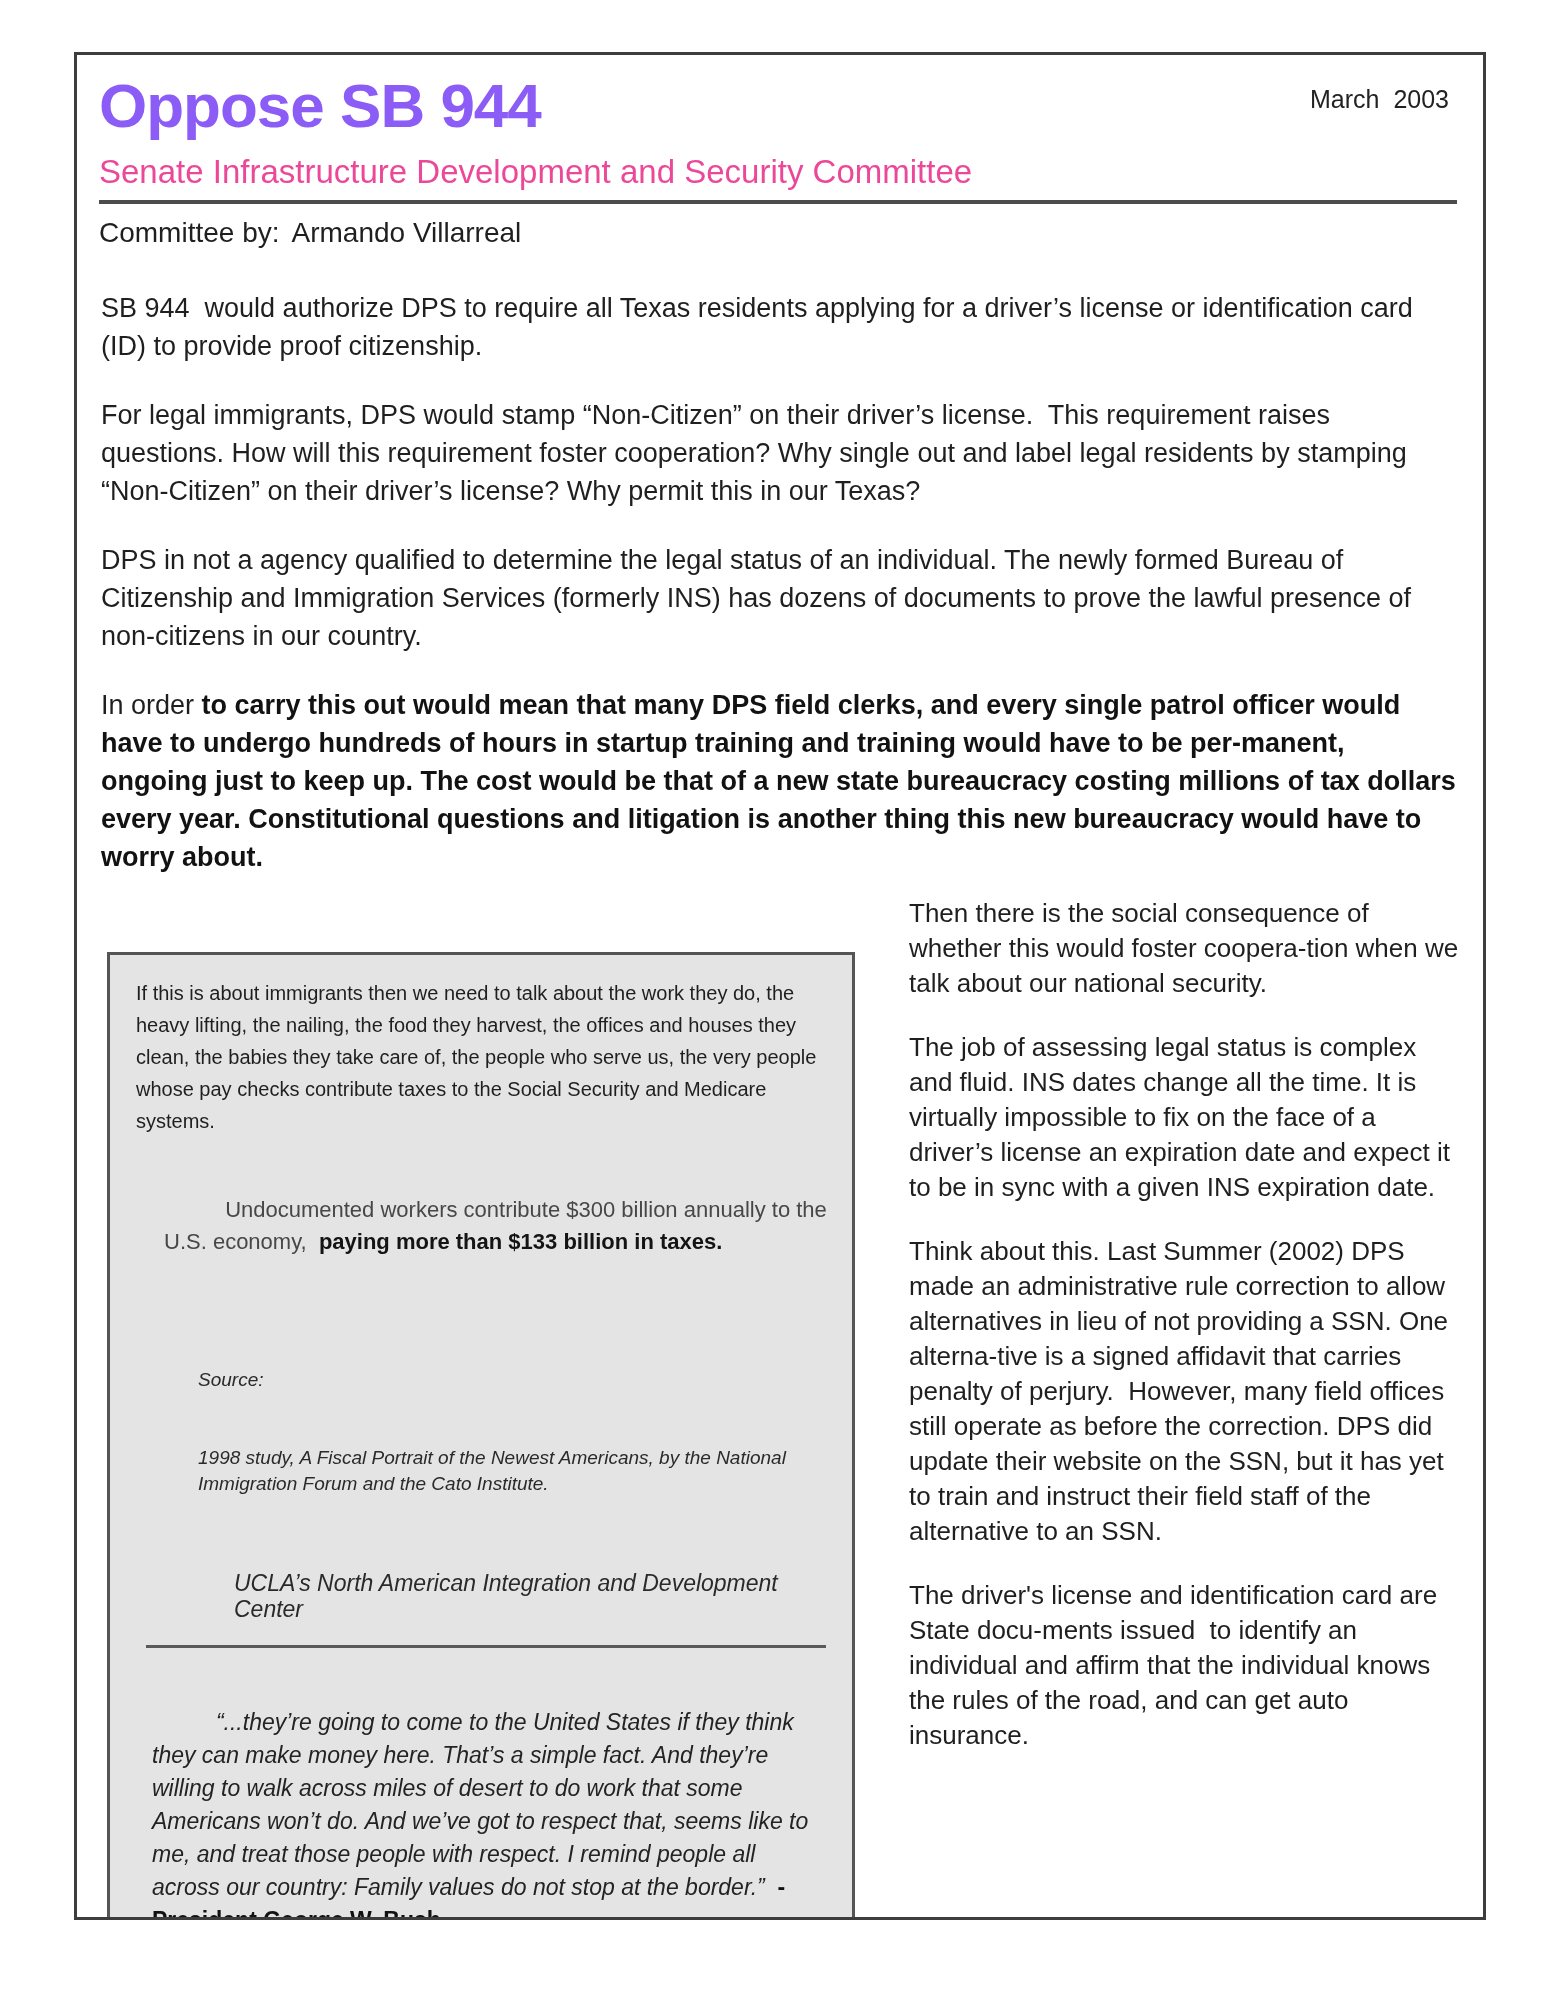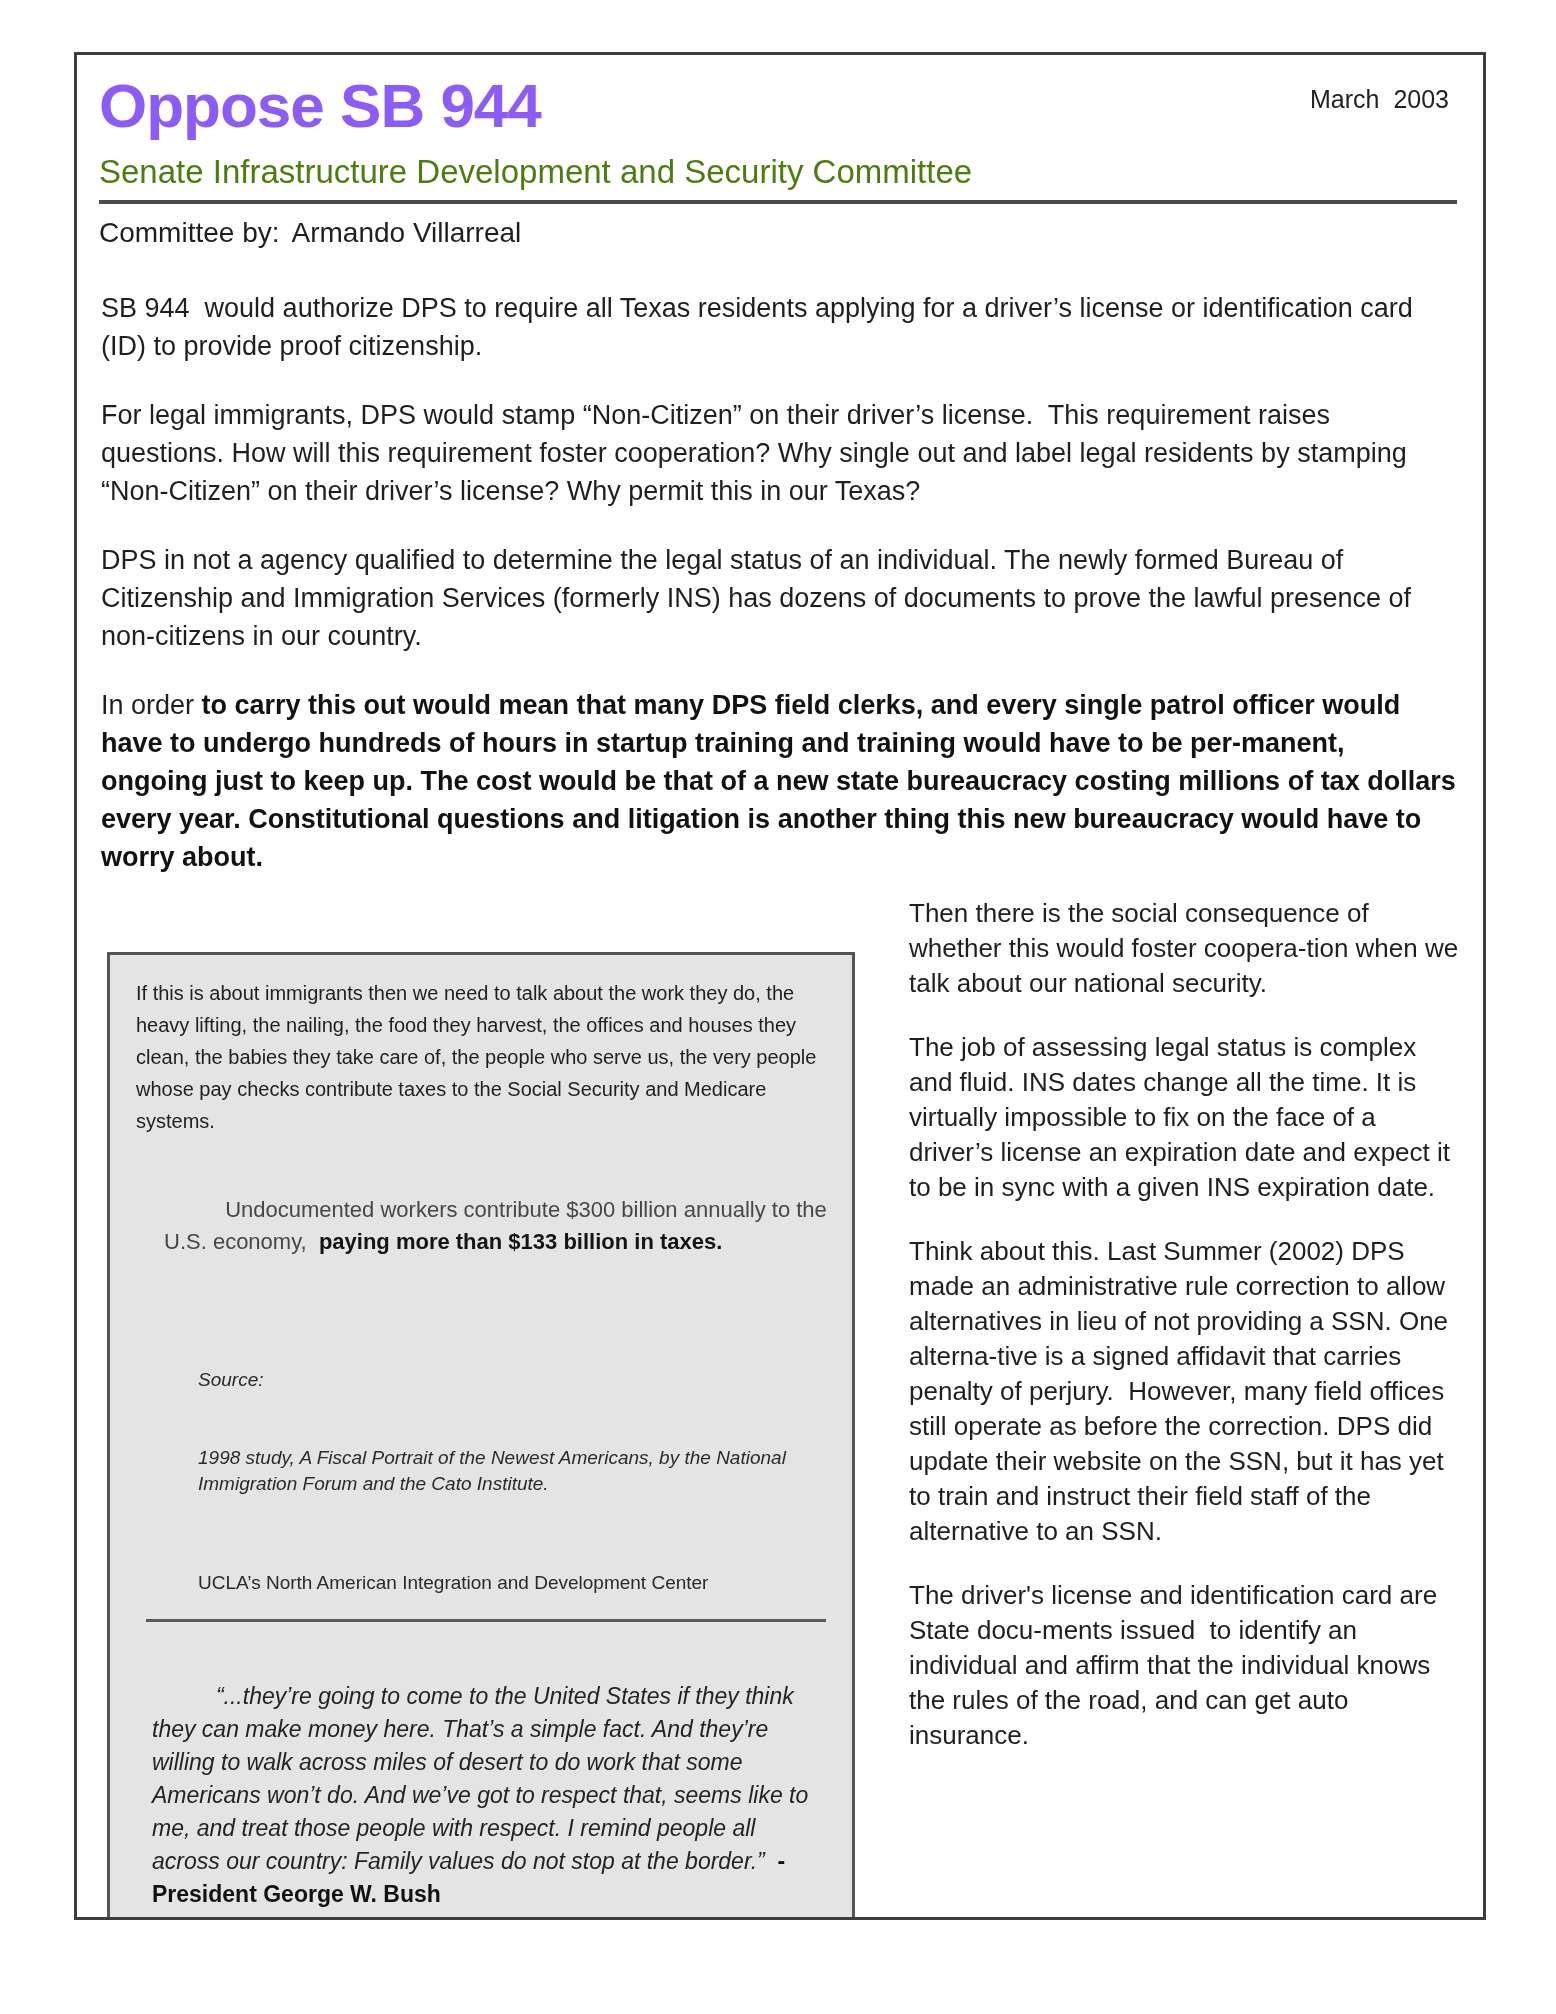--- a/index.html
+++ b/index.html
@@ -9,21 +9,21 @@
     -webkit-font-smoothing:antialiased;
   }
   .page {
     position:absolute; left:74px; top:52px; width:1412px; height:1868px;
     border:3px solid #3d3d3d; box-sizing:border-box;
     padding:14px 26px 0 22px; overflow:hidden; background:#fff;
   }
   .header-row { display:flex; justify-content:space-between; align-items:flex-start; }
   .title { font-size:62px; line-height:74px; font-weight:bold; letter-spacing:-1px; color:#8b5cf6; }
   .date  { font-size:25px; margin-top:16px; margin-right:8px; white-space:pre-wrap; color:#222; }
-  .committee { font-size:33px; margin-top:10px; color:#4d7c0f; }
+  .committee { font-size:33px; margin-top:10px; color:#ec4899; }
   .rule { height:4px; background:#4c4c4c; margin-top:9px; }
   .testimony { font-size:28px; margin-top:13px; }
   .testimony .name { margin-left:12px; }
 
   .body-text p { font-size:27px; line-height:38px; margin:31px 0 0 2px; white-space:pre-wrap; }
   .body-text p.first { margin-top:40px; }
   .bold-seg { font-weight:bold; color:#121212; }
 
   .columns { display:flex; margin-top:20px; align-items:flex-start; }
   .col-left  { width:770px; flex:none; }
@@ -32,21 +32,21 @@
 
   .quote-box {
     margin-top:56px; margin-left:8px; width:748px; box-sizing:border-box;
     background:#e4e4e4; border:3px solid #555555; padding:22px 20px 24px 26px;
   }
   .quote-box .intro { font-size:20px; line-height:32px; margin:0; white-space:pre-wrap; }
   .stat { font-size:22px; line-height:32px; margin:25px 0 0 28px; white-space:pre-wrap; }
   .stat .dim { color:#474747; }
   .stat .strong { font-weight:bold; color:#141414; }
   .source { font-style:italic; font-size:19px; line-height:26px; margin:25px 0 0 62px; white-space:pre-wrap; color:#2a2a2a; }
-  .ucla   { font-size:19px; line-height:26px; margin:21px 0 0 62px; color:#2a2a2a; }
+  .ucla   { font-style:italic; font-size:23px; line-height:26px; margin:21px 0 0 98px; color:#2a2a2a; }
   .box-rule { height:3px; background:#5a5a5a; margin:23px 6px 0 10px; }
   .bush { font-style:italic; font-size:23px; line-height:33px; margin:25px 4px 0 16px; white-space:pre-wrap; color:#232323; }
   .bush .attr { font-style:normal; font-weight:bold; color:#111; }
 </style>
 </head>
 <body>
 
 <div class="page">
 
   <div class="header-row">

